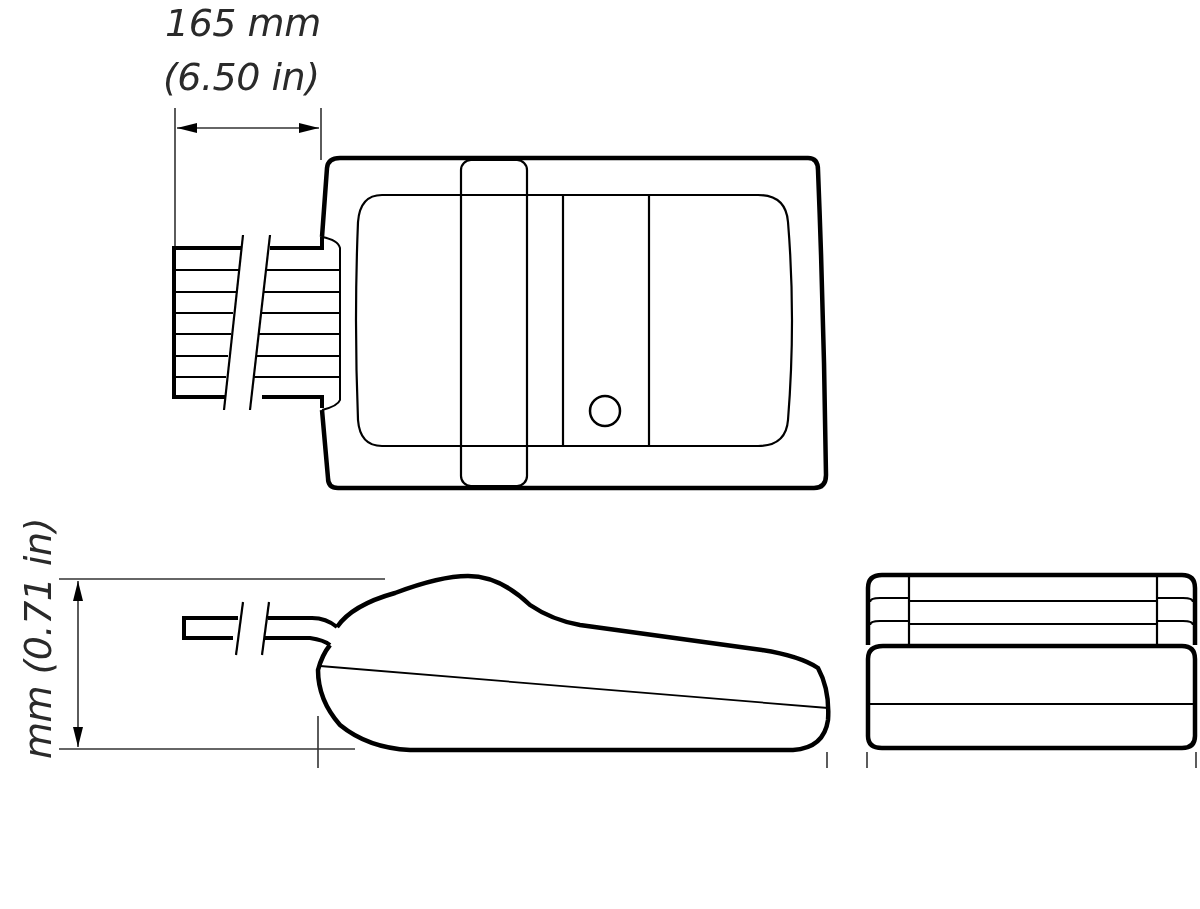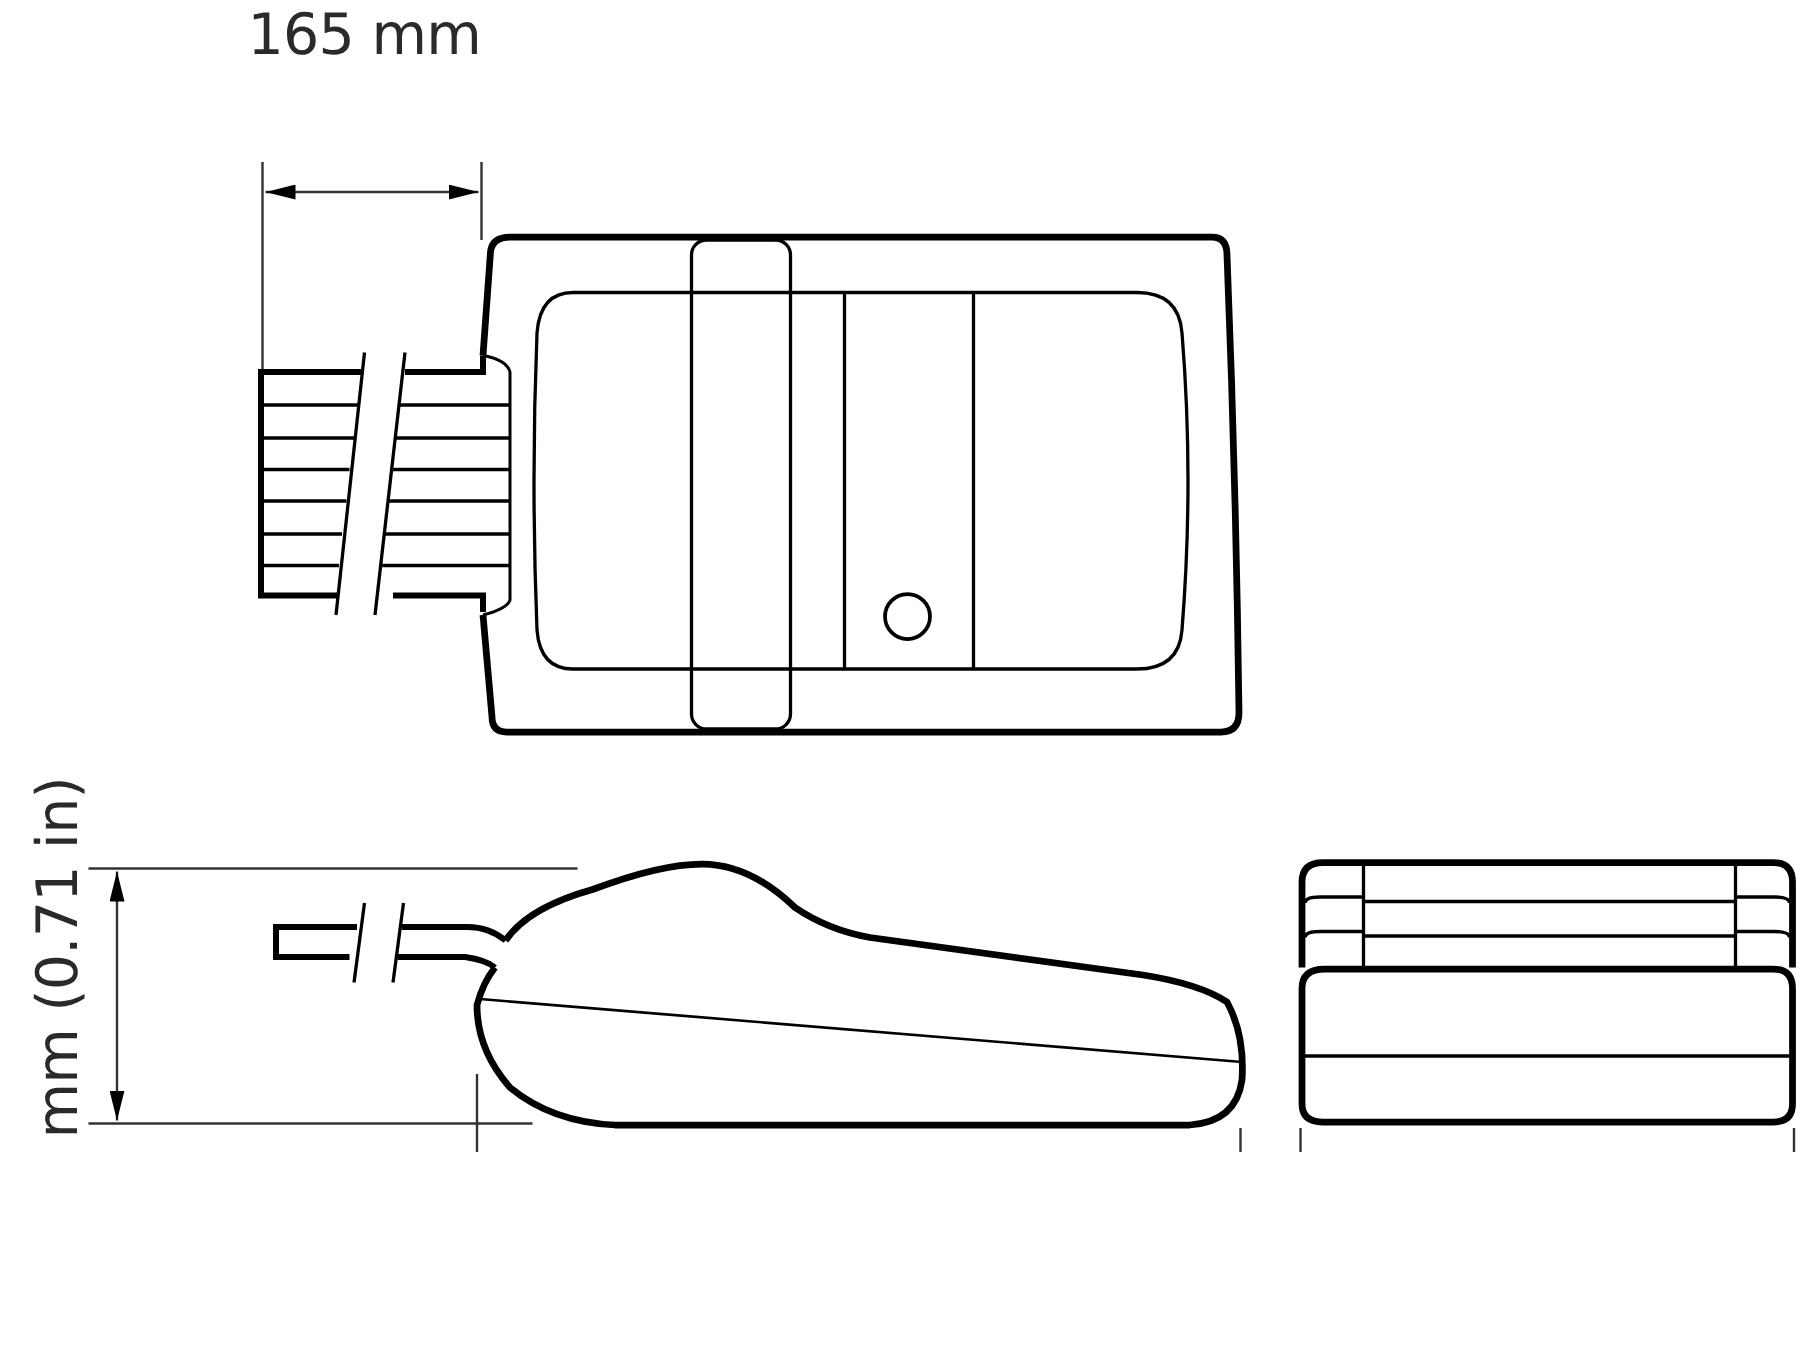--- a/index.html
+++ b/index.html
@@ -6,20 +6,21 @@
       margin: 0;
       padding: 0;
       background: #ffffff;
     }
     .canvas {
       position: relative;
       width: 1200px;
       height: 768px;
       overflow: hidden;
       background: #ffffff;
+      font-style: italic;
     }
     svg.drawing {
       position: absolute;
       left: 0;
       top: 0;
       width: 1200px;
       height: 909px;
     }
     .dim-label {
       position: absolute;
@@ -145,15 +146,16 @@
 
       <g stroke="#333" stroke-width="1.6" fill="none">
         <line x1="867" y1="752" x2="867" y2="858"></line>
         <line x1="1196" y1="752" x2="1196" y2="858"></line>
         <line x1="869" y1="838" x2="1194" y2="838" marker-start="url(#arrow)" marker-end="url(#arrow)"></line>
       </g>
     </g>
   </svg>
 
   <div class="dim-label lbl-top-1">165 mm</div>
+  <div class="dim-label lbl-top-2">(6.50 in)</div>
   <div class="dim-label lbl-height">18 mm (0.71 in)</div>
 
 </div>
 
 </body></html>

